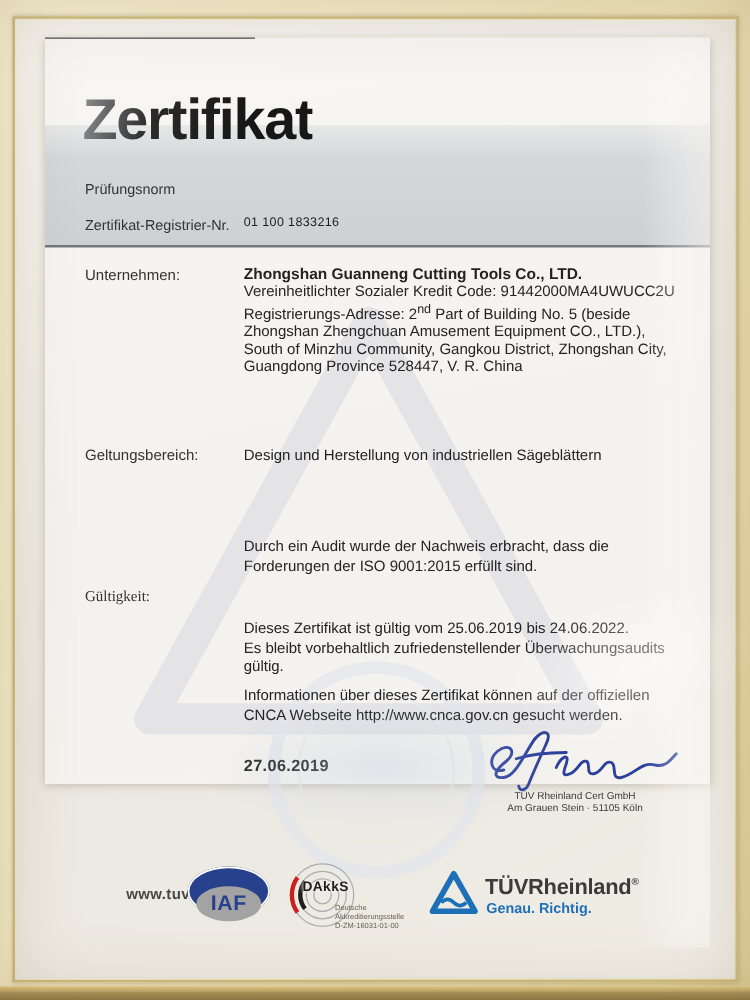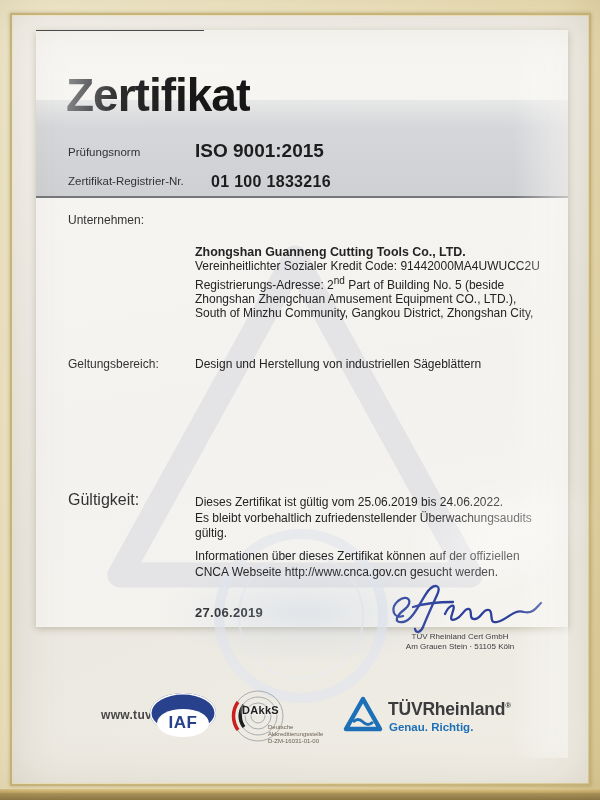--- a/index.html
+++ b/index.html
@@ -27,33 +27,33 @@
   .wm-svg{position:absolute;left:0;top:0;pointer-events:none;}
   .reflection-band{position:absolute;left:0;right:0;top:70px;height:96px;
     background:linear-gradient(180deg,rgba(214,216,219,.45) 0%,#d6d7da 28%,#cfd0d3 100%);
     border-bottom:2px solid #76777a;}
   .title{left:30px;top:38px;font-size:46px;font-weight:bold;letter-spacing:-1px;
     background:linear-gradient(100deg,#8f9092 0%,#2b2b2c 30%,#171717 70%);
     -webkit-background-clip:text;background-clip:text;color:transparent;}
   .lbl{left:32px;font-size:11.5px;color:#333;}
   .val{left:159px;color:#1d1d1e;}
   .norm-val{top:110px;font-size:19px;font-weight:bold;}
-  .reg-val{top:143px;font-size:16px;font-weight:bold;letter-spacing:.3px;margin-left:16px;}
-  .block{line-height:14.3px;font-size:12px;color:#232324;width:356px;margin-top:33px;}
+  .reg-val{top:143px;font-size:10px;font-weight:normal;letter-spacing:.3px;}
+  .block{line-height:14.3px;font-size:12px;color:#232324;width:356px;}
   .bold-line{font-weight:bold;font-size:12.4px;}
   .para{line-height:15.5px;font-size:12px;color:#232324;width:360px;}
   .date{top:575px;font-size:13px;font-weight:bold;letter-spacing:.3px;color:#222;}
   .sig-line{left:339px;top:597px;width:168px;border-top:1.5px solid #4a4a4c;}
   .issuer{left:338px;top:602px;width:172px;text-align:center;font-size:8px;
     line-height:9.5px;color:#3a3a3c;}
   
   .website{left:17px;top:678px;font-size:12px;font-weight:bold;color:#474747;letter-spacing:.3px;margin-left:48px;}
   .iaf{left:114px;top:663px;width:66px;height:40px;border-radius:50%;
     background:#27418c;box-shadow:0 0 0 1.5px #fff inset;display:flex;align-items:center;justify-content:center;}
-  .iaf-inner{width:52px;height:28px;border-radius:50%;background:#ffffff;
+  .iaf-inner{width:52px;height:28px;border-radius:50%;background:#a3a3a3;
     display:flex;align-items:center;justify-content:center;
     font-size:17px;font-weight:bold;color:#27418c;letter-spacing:.5px;margin-top:19px;}
   .dakks{left:186px;top:658px;width:132px;height:68px;}
   .dakks-name{position:absolute;left:20px;top:16px;font-size:11px;font-weight:bold;
     color:#1e1e1e;letter-spacing:.3px;text-shadow:0 0 3px #f5f4f2,0 0 3px #f5f4f2;}
   .dakks-sub{position:absolute;left:46px;top:36px;font-size:6px;line-height:7px;color:#6b6255;}
   .tuv-logo{left:306px;top:665px;}
   .tuv-brand{left:352px;top:669px;font-size:17.5px;font-weight:bold;color:#3b3b3d;letter-spacing:-.2px;}
   .tuv-brand sup{font-size:8px;}
   .tuv-slogan{left:353px;top:691px;font-size:11.5px;font-weight:bold;color:#1d70b7;}
@@ -83,40 +83,42 @@
     <polygon points="259,228 434,545 84,545" fill="none" stroke="#e0e1e4" stroke-width="25" stroke-linejoin="round" opacity="0.85"></polygon>
     <circle cx="265" cy="586" r="82" fill="none" stroke="#e2e6ec" stroke-width="10" opacity="0.7"></circle>
     <circle cx="265" cy="586" r="62" fill="none" stroke="#e6eaef" stroke-width="2" opacity="0.7"></circle>
   </svg>
 
   <div class="reflection-band"></div>
 
   <div class="abs title">Zertifikat</div>
 
   <div class="abs lbl" style="top:116px;">Prüfungsnorm</div>
-  <div class="abs val norm-val">ISO 9001:2015</div>
   <div class="abs lbl" style="top:145px;">Zertifikat-Registrier-Nr.</div>
   <div class="abs val reg-val">01 100 1833216</div>
 
   <div class="abs lbl" style="top:183px;font-size:12px;">Unternehmen:</div>
   <div class="abs val block" style="top:182px;">
     <div class="bold-line">Zhongshan Guanneng Cutting Tools Co., LTD.</div>
     <div>Vereinheitlichter Sozialer Kredit Code: 91442000MA4UWUCC2U</div>
     <div><span>Registrierungs-Adresse: 2</span><sup>nd</sup><span> Part of Building No. 5 (beside</span></div>
     <div>Zhongshan Zhengchuan Amusement Equipment CO., LTD.),</div>
     <div>South of Minzhu Community, Gangkou District, Zhongshan City,</div>
+    <div>Guangdong Province 528447, V. R. China</div>
   </div>
 
   <div class="abs lbl" style="top:327px;font-size:12px;">Geltungsbereich:</div>
   <div class="abs val para" style="top:327px;">Design und Herstellung von industriellen Sägeblättern</div>
 
   <div class="abs val para" style="top:400px;">
+    <div>Durch ein Audit wurde der Nachweis erbracht, dass die</div>
+    <div>Forderungen der ISO 9001:2015 erfüllt sind.</div>
   </div>
 
-  <div class="abs lbl" style="top:461px;font-size:16px;">Gültigkeit:</div>
+  <div class="abs lbl" style="top:440px;font-size:12px;font-family:Liberation Serif, serif;">Gültigkeit:</div>
   <div class="abs val para" style="top:465px;">
     <div>Dieses Zertifikat ist gültig vom 25.06.2019 bis 24.06.2022.</div>
     <div>Es bleibt vorbehaltlich zufriedenstellender Überwachungsaudits</div>
     <div>gültig.</div>
   </div>
 
   <div class="abs val para" style="top:519px;">
     <div>Informationen über dieses Zertifikat können auf der offiziellen</div>
     <div>CNCA Webseite http://www.cnca.gov.cn gesucht werden.</div>
   </div>

